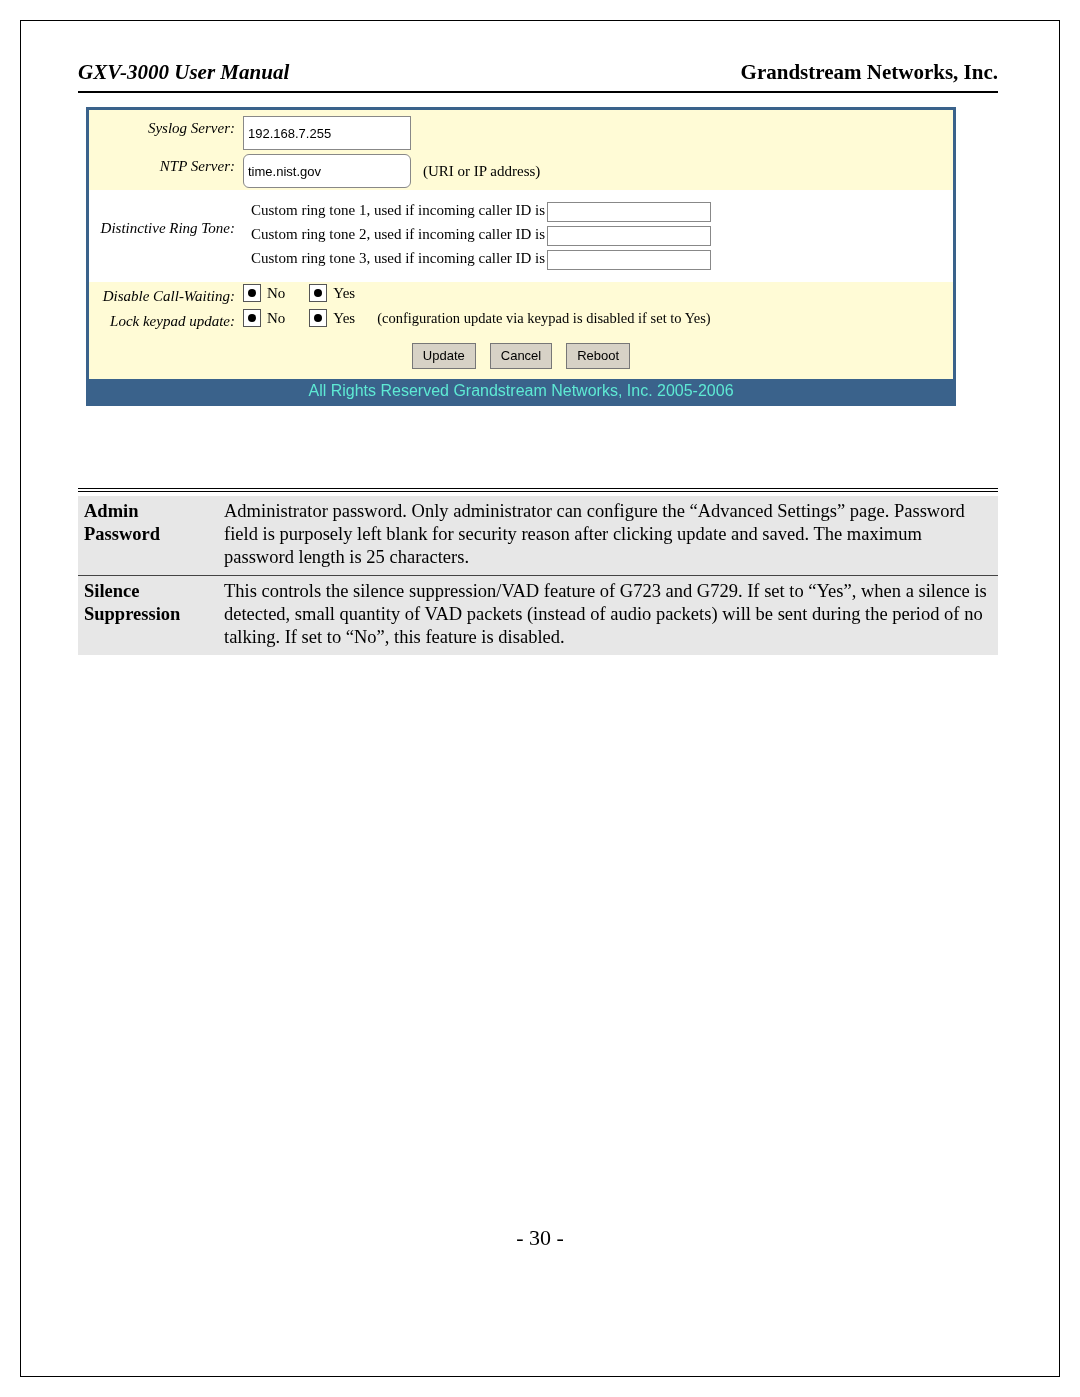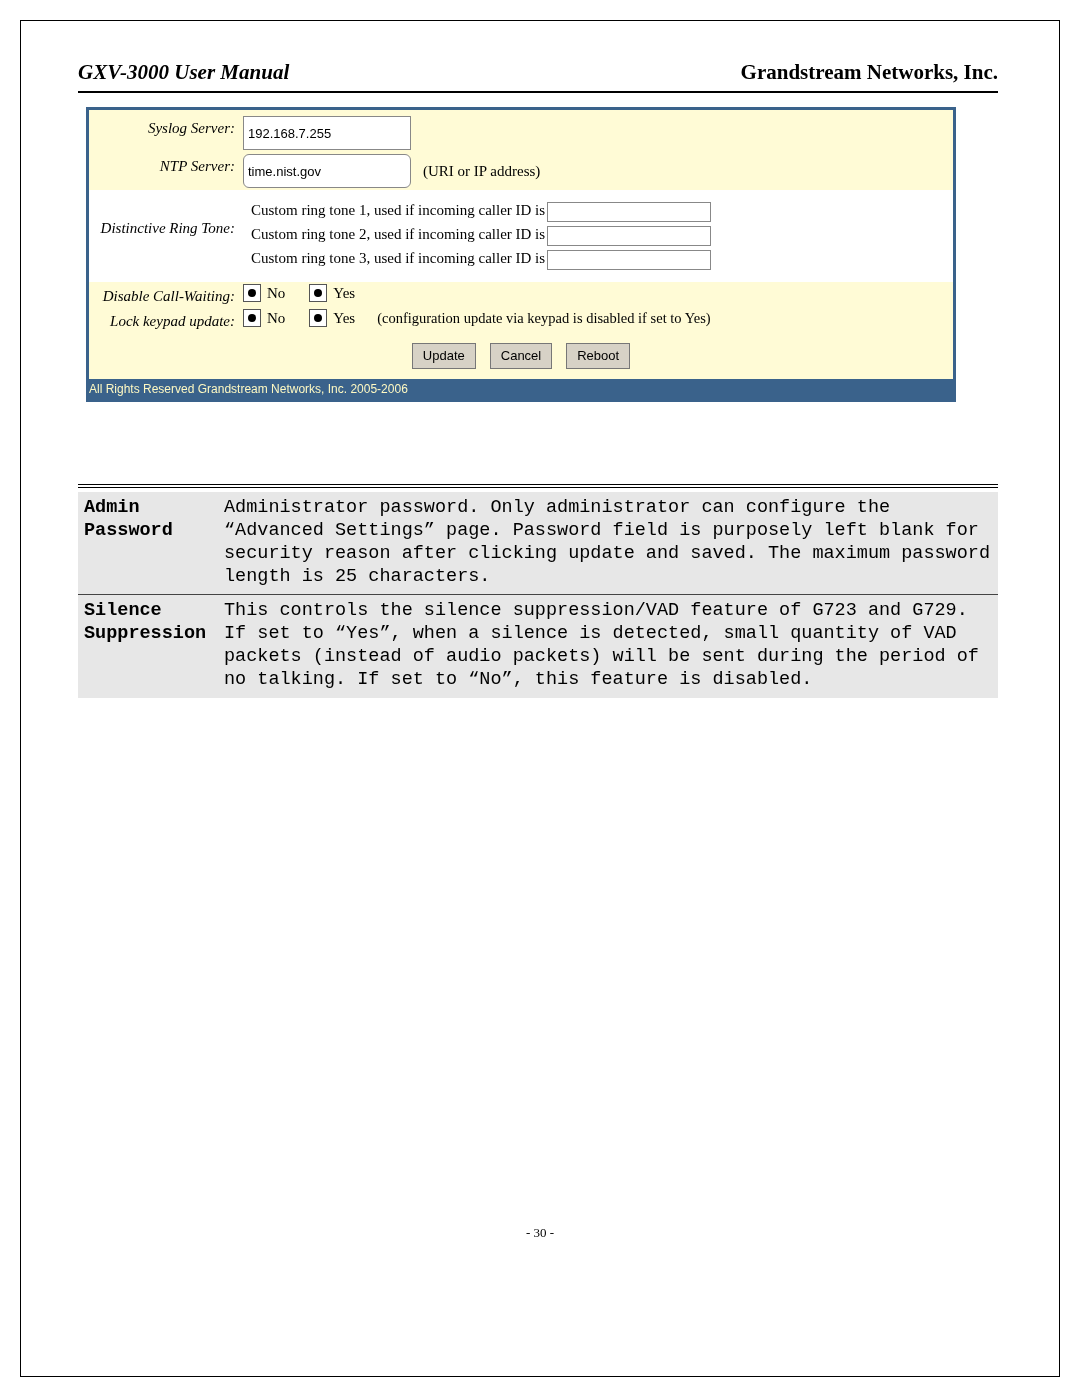--- a/index.html
+++ b/index.html
@@ -129,49 +129,49 @@
     border: 1px solid #777;
     height: 26px;
     padding: 0 10px;
     font-family: Arial, sans-serif;
     font-size: 13px;
     display: inline-flex; align-items: center; justify-content: center;
     min-width: 62px;
   }
   .footer-bar {
     background: #3a628b;
-    color: #fef9c3;
+    color: #5eead4;
+    text-align: center;
     font-family: Arial, sans-serif;
-    font-size: 12px;
+    font-size: 16px;
     padding: 3px 0;
   }
 
   
   .sep-bar {
     height: 8px;
     border-bottom: 4px double #000;
     margin: 78px 0 4px 0;
   }
   .desc-tbl {
     width: 100%;
     border-collapse: collapse;
     font-size: 18.5px;
     background: #e7e7e7;
-    font-family: Liberation Mono, monospace;
   }
   .desc-tbl td { vertical-align: top; padding: 4px 6px 6px 6px; line-height: 1.25; }
   .desc-lbl { width: 140px; font-weight: bold; }
   .desc-sep td { border-top: 1px solid #444; }
 
   .page-num {
     position: absolute;
     left: 0; right: 0;
     top: 1225px;
     text-align: center;
-    font-size: 13px;
+    font-size: 22px;
     font-family: "Times New Roman", serif;
   }
   .thin-border {
     position: absolute;
     left: 20px; top: 20px;
     width: 1040px; height: 1357px;
     border: 1px solid #000;
     pointer-events: none;
   }
 </style>

